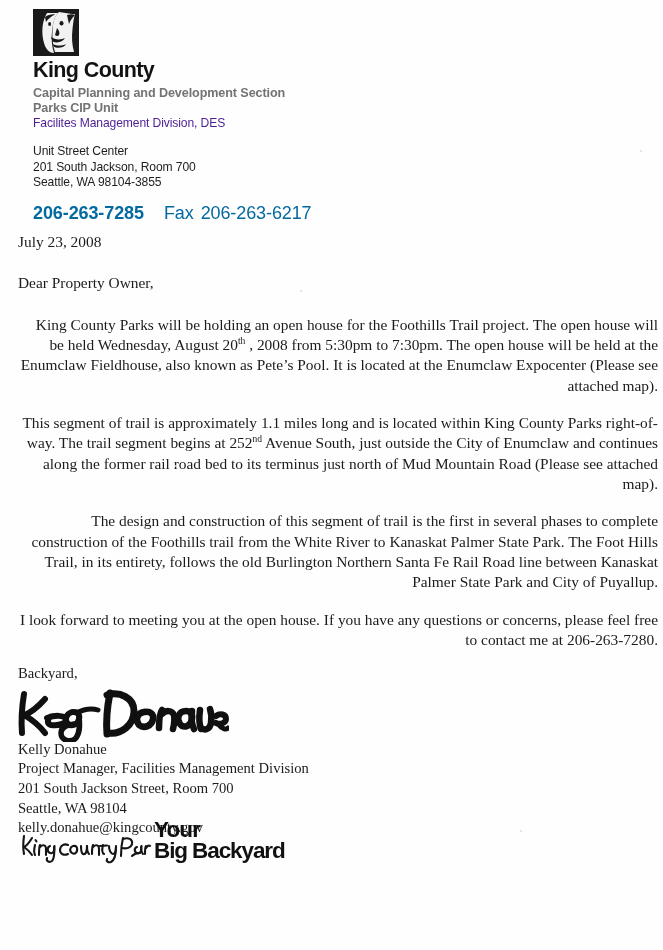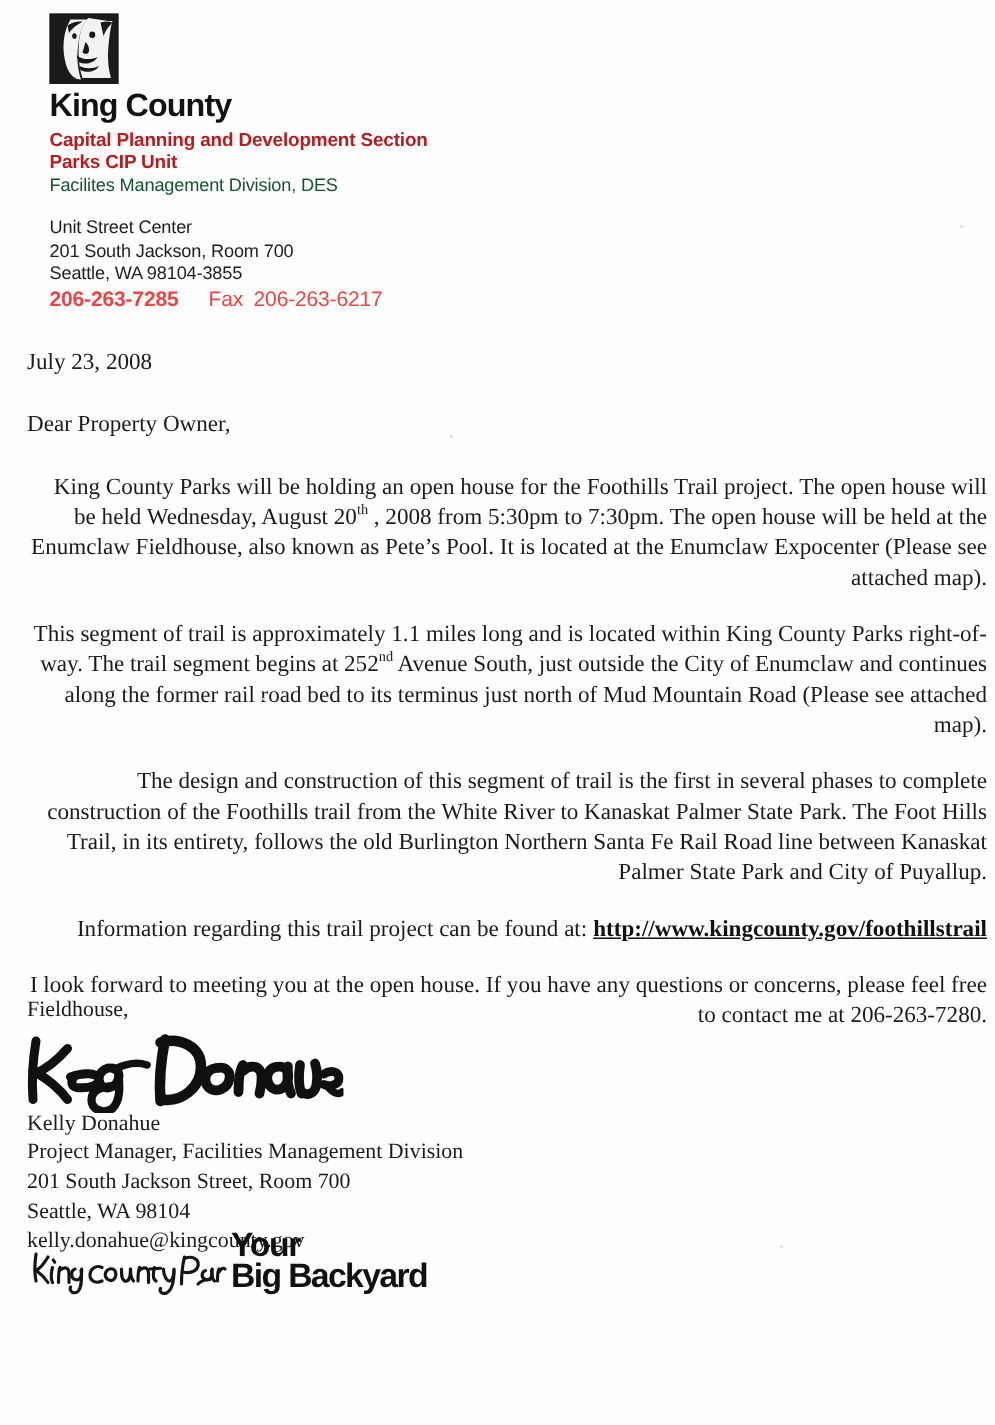--- a/index.html
+++ b/index.html
@@ -41,45 +41,45 @@
     font-size: 21.5px;
     letter-spacing: -0.6px;
     color: #121212;
     margin-top: 3px;
     line-height: 1.05;
   }
   .lh-bold {
     font-family: "Liberation Sans", "DejaVu Sans", sans-serif;
     font-weight: bold;
     font-size: 12.6px;
-    color: #b91c1c;
+    color: #737373;
     line-height: 1.22;
     margin-top: 4px;
     letter-spacing: -0.1px;
   }
   .lh-reg {
     font-family: "Liberation Sans", "DejaVu Sans", sans-serif;
     font-size: 12.1px;
-    color: #14532d;
+    color: #4c1d95;
     line-height: 1.25;
     letter-spacing: -0.1px;
   }
   .lh-addr {
     font-family: "Liberation Sans", "DejaVu Sans", sans-serif;
     font-size: 12.1px;
     color: #1d1d1d;
     line-height: 1.27;
     margin-top: 13px;
     letter-spacing: -0.1px;
   }
   .lh-phone {
     font-family: "Liberation Sans", "DejaVu Sans", sans-serif;
-    font-size: 14px;
-    color: #ef4444;
-    margin-top: 1px;
+    font-size: 18px;
+    color: #0369a1;
+    margin-top: 13px;
     letter-spacing: -0.1px;
   }
   .lh-phone .ph { font-weight: bold; }
   .lh-phone .fax { font-weight: normal; margin-left: 20px; }
   .lh-phone .faxnum { font-weight: normal; margin-left: 7px; }
   .lh-web {
     font-family: "Liberation Sans", "DejaVu Sans", sans-serif;
     font-size: 12.1px;
     color: #1d1d1d;
     margin-top: 17px;
@@ -222,27 +222,26 @@
 
     <div class="salutation">Dear Property Owner,</div>
 
     <p class="para"><span>King County Parks will be holding an open house for the Foothills Trail project.  The open house will be held Wednesday, August 20</span><sup>th</sup><span> , 2008 from 5:30pm to 7:30pm.  The open house will be held at the Enumclaw Fieldhouse, also known as Pete’s Pool.  It is located at the Enumclaw Expocenter (Please see attached map).</span></p>
 
 
     <p class="para"><span>This segment of trail is approximately 1.1 miles long and is located within  King County Parks right-of-way.  The trail segment begins at 252</span><sup>nd</sup><span> Avenue South, just outside the City of Enumclaw and continues along the former rail road bed to its terminus just north of Mud Mountain Road (Please see attached map).</span></p>
 
     <p class="para">The design and construction of this segment of trail is the first in several phases to complete construction of the Foothills trail from the White River to Kanaskat Palmer State Park.   The Foot Hills Trail, in its entirety, follows the old Burlington Northern Santa Fe Rail Road line between Kanaskat Palmer State Park and City of Puyallup.</p>
 
-    <p class="para"><span>Information regarding this trail project can be found at:</span><a class="url-link" href="#">http://www.kingcounty.gov/foothillstrail</a></p>
 
     <p class="para">I look forward to meeting you at the open house.  If you have any questions or concerns, please feel free to contact me at 206-263-7280.</p>
   </div>
 
   <div class="sig-block">
-    <div class="sincerely">Fieldhouse,</div>
+    <div class="sincerely">Backyard,</div>
 
     <svg class="signature-img" viewBox="0 0 215 56" xmlns="http://www.w3.org/2000/svg">
       <g fill="none" stroke="#101010" stroke-linecap="round" stroke-linejoin="round">
 
         <path d="M10 8 C8 20, 7 34, 8 47" stroke-width="6"></path>
         <path d="M31 13 C24 21, 16 27, 9 30" stroke-width="6"></path>
         <path d="M10 29 C17 33, 25 39, 31 47" stroke-width="6"></path>
 
         <path d="M33 32 C41 29, 50 29, 52 33 C53 37, 46 40, 37 39 C33 38, 33 34, 36 31" stroke-width="6"></path>
 

